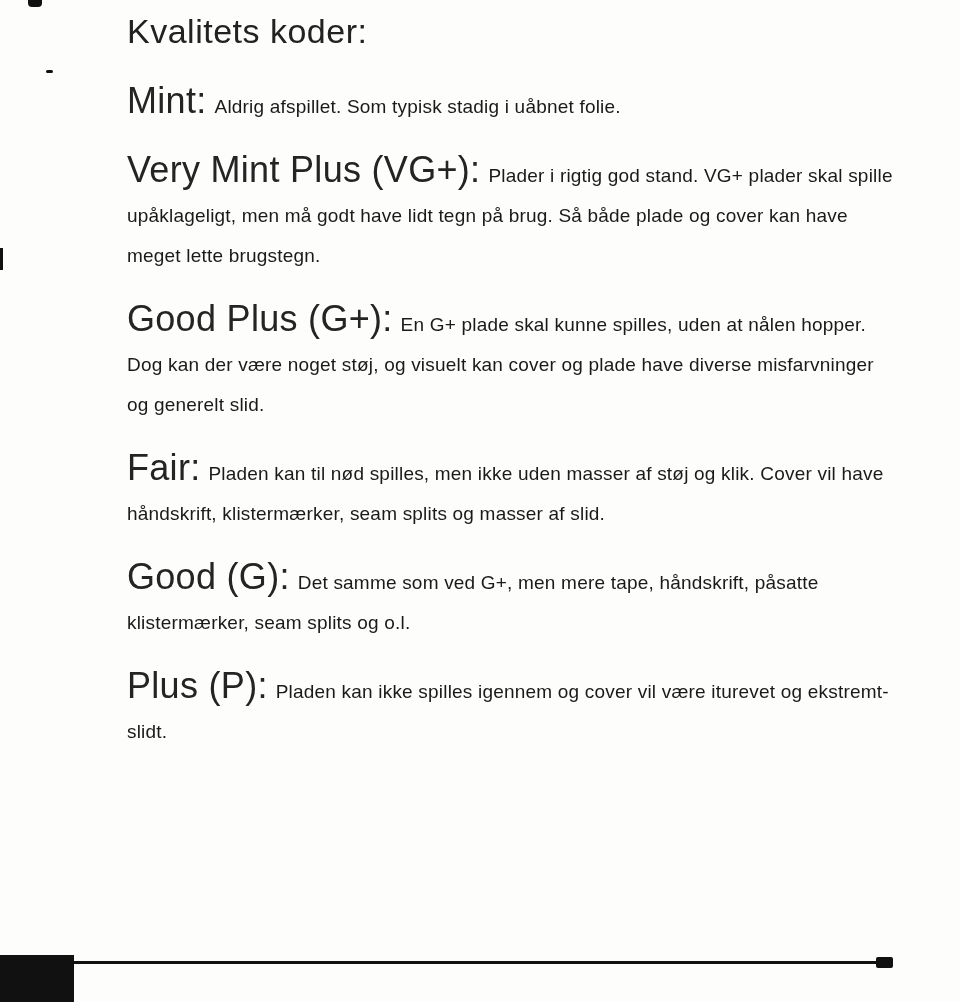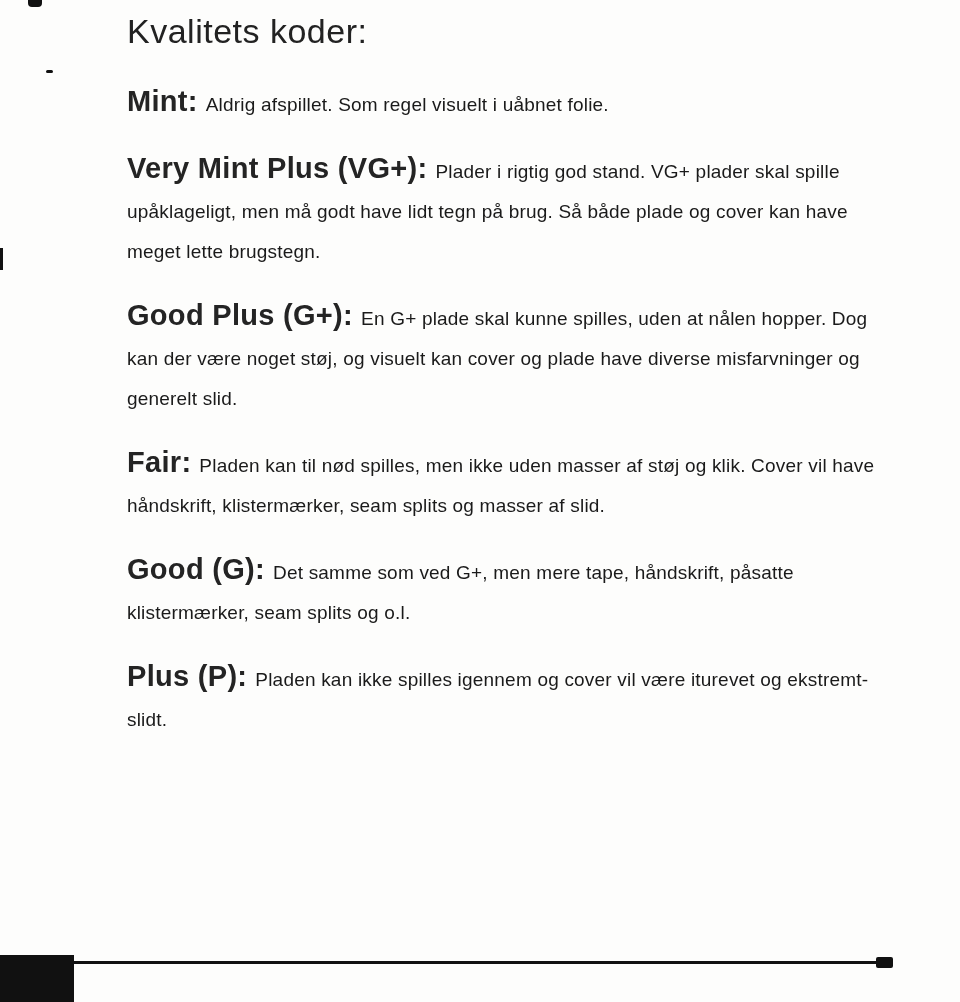--- a/index.html
+++ b/index.html
@@ -32,22 +32,22 @@
     margin-bottom: 30px;
   }
   .entry {
     font-size: 19px;
     line-height: 40px;
     margin-bottom: 23px;
     color: #1a1a1a;
     letter-spacing: 0.2px;
   }
   .entry .label {
-    font-size: 29px;
-    font-weight: 700;
+    font-size: 36px;
+    font-weight: 400;
     letter-spacing: 0.3px;
     color: #242424;
     margin-right: 8px;
     vertical-align: baseline;
   }
   
   .artifact { position: absolute; background: #111; }
   .a-top-corner   { left: 28px;  top: 0;     width: 14px; height: 7px;  border-radius: 0 0 4px 4px; }
   .a-left-dash    { left: 46px;  top: 70px;  width: 7px;  height: 3px;  border-radius: 2px; }
   .a-left-line    { left: 0;     top: 248px; width: 3px;  height: 22px; }
@@ -65,21 +65,21 @@
   <div class="artifact a-left-line"></div>
   <div class="artifact a-bottom-block"></div>
   <div class="artifact a-bottom-line"></div>
   <div class="artifact a-bottom-end"></div>
 
   <div class="content">
 
     <h1 class="doc-title">Kvalitets koder:</h1>
 
     <p class="entry">
-      <span class="label">Mint:</span><span>Aldrig afspillet. Som regel visuelt i uåbnet folie.</span>
+      <span class="label">Mint:</span><span>Aldrig afspillet. Som typisk stadig i uåbnet folie.</span>
     </p>
 
 
 
     <p class="entry">
       <span class="label">Very Mint Plus (VG+):</span><span>Plader i rigtig god stand. VG+ plader skal spille upåklageligt, men må godt have lidt tegn på brug. Så både plade og cover kan have meget lette brugstegn.</span>
     </p>
 
 
     <p class="entry">

